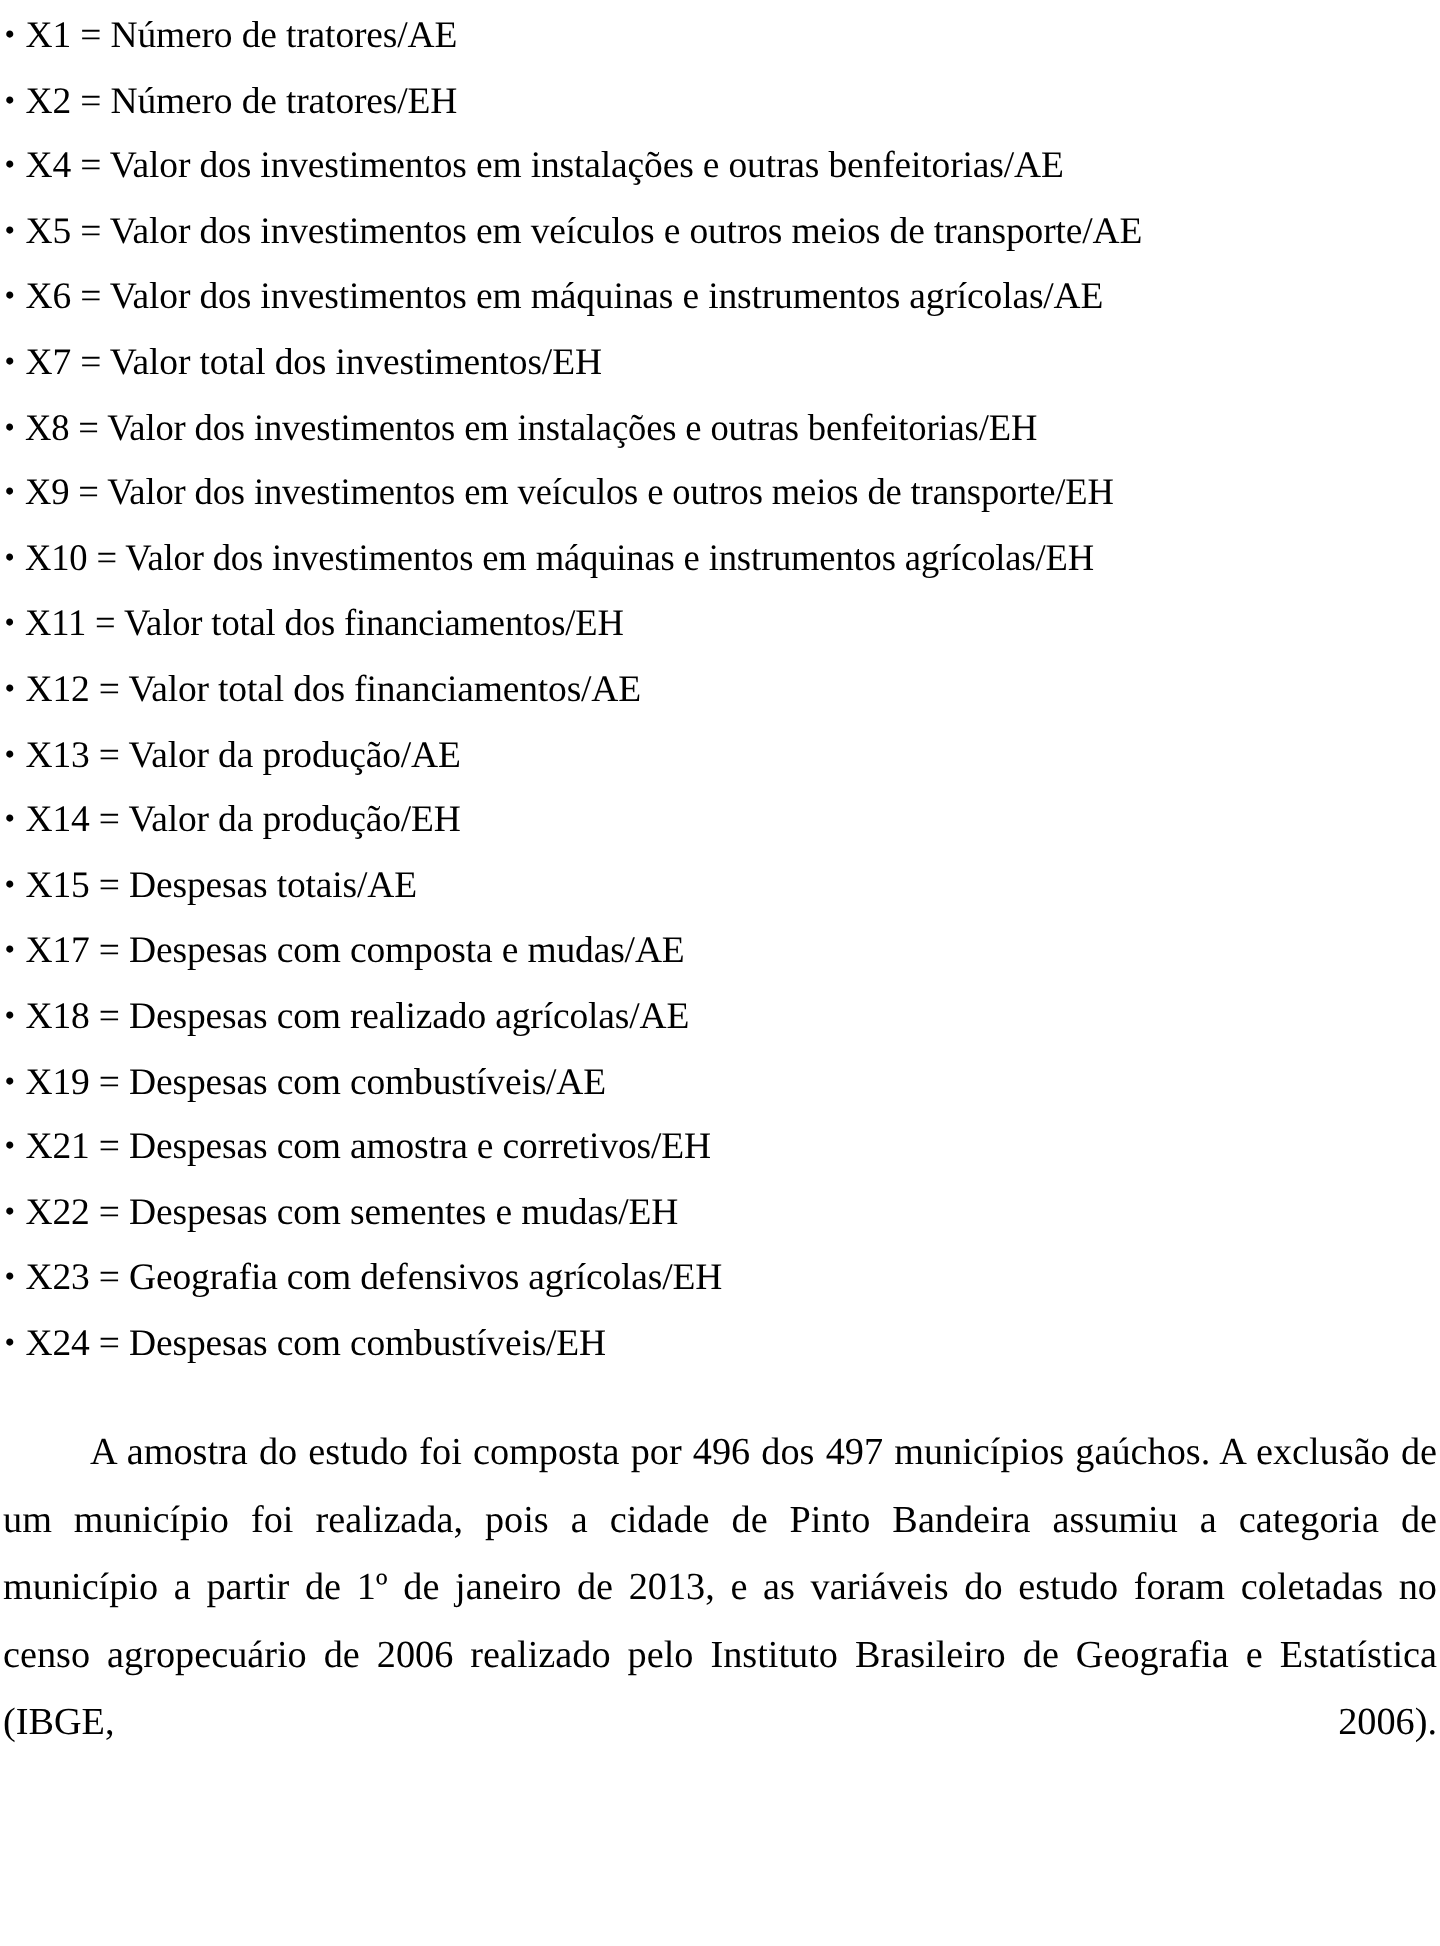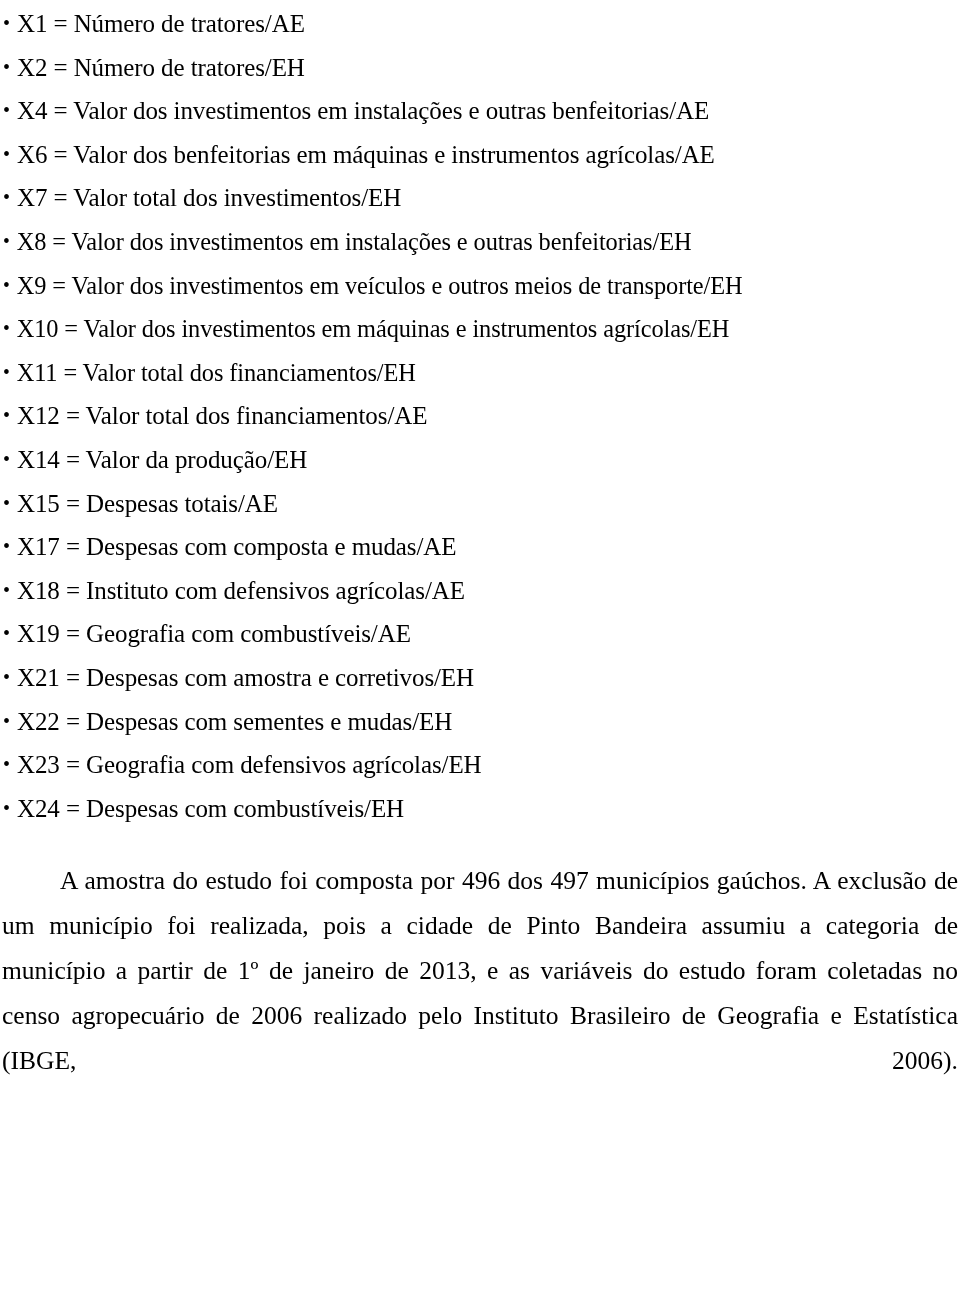--- a/index.html
+++ b/index.html
@@ -85,32 +85,34 @@
 </style>
 </head>
 <body>
 
 <div class="page">
 
   <ul class="var-list">
     <li class="var-item"><span>X1 = Número de tratores/AE</span></li>
     <li class="var-item"><span>X2 = Número de tratores/EH</span></li>
     <li class="var-item"><span>X4 = Valor dos investimentos em instalações e outras benfeitorias/AE</span></li>
-    <li class="var-item"><span>X6 = Valor dos benfeitorias em máquinas e instrumentos agrícolas/AE</span></li>
+    <li class="var-item"><span>X5 = Valor dos investimentos em veículos e outros meios de transporte/AE</span></li>
+    <li class="var-item"><span>X6 = Valor dos investimentos em máquinas e instrumentos agrícolas/AE</span></li>
     <li class="var-item"><span>X7 = Valor total dos investimentos/EH</span></li>
     <li class="var-item condensed"><span>X8 = Valor dos investimentos em instalações e outras benfeitorias/EH</span></li>
     <li class="var-item condensed"><span>X9 = Valor dos investimentos em veículos e outros meios de transporte/EH</span></li>
     <li class="var-item condensed"><span>X10 = Valor dos investimentos em máquinas e instrumentos agrícolas/EH</span></li>
     <li class="var-item condensed"><span>X11 = Valor total dos financiamentos/EH</span></li>
     <li class="var-item"><span>X12 = Valor total dos financiamentos/AE</span></li>
+    <li class="var-item"><span>X13 = Valor da produção/AE</span></li>
     <li class="var-item"><span>X14 = Valor da produção/EH</span></li>
     <li class="var-item"><span>X15 = Despesas totais/AE</span></li>
     <li class="var-item"><span>X17 = Despesas com composta e mudas/AE</span></li>
-    <li class="var-item"><span>X18 = Instituto com defensivos agrícolas/AE</span></li>
-    <li class="var-item"><span>X19 = Geografia com combustíveis/AE</span></li>
+    <li class="var-item"><span>X18 = Despesas com realizado agrícolas/AE</span></li>
+    <li class="var-item"><span>X19 = Despesas com combustíveis/AE</span></li>
     <li class="var-item"><span>X21 = Despesas com amostra e corretivos/EH</span></li>
     <li class="var-item"><span>X22 = Despesas com sementes e mudas/EH</span></li>
     <li class="var-item"><span>X23 = Geografia com defensivos agrícolas/EH</span></li>
     <li class="var-item"><span>X24 = Despesas com combustíveis/EH</span></li>
   </ul>
 
   <div class="closing-block">
     <p class="closing-para">A amostra do estudo foi composta por 496 dos 497 municípios gaúchos. A exclusão de um município foi realizada, pois a cidade de Pinto Bandeira assumiu a categoria de município a partir de 1º de janeiro de 2013, e as variáveis do estudo foram coletadas no censo agropecuário de 2006 realizado pelo Instituto Brasileiro de Geografia e Estatística (IBGE, 2006).</p>
   </div>
 

